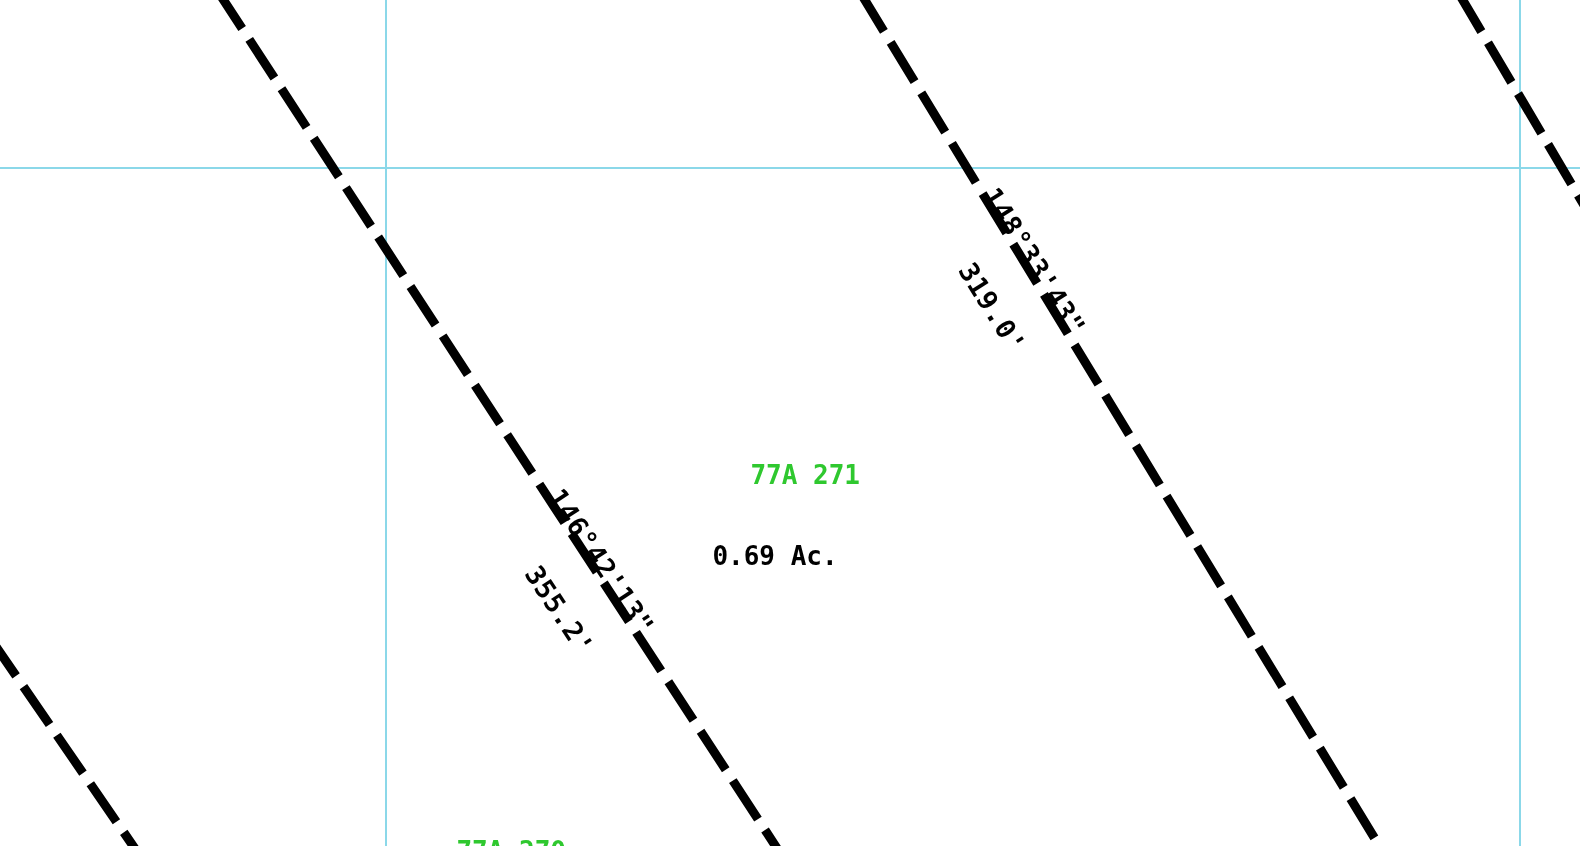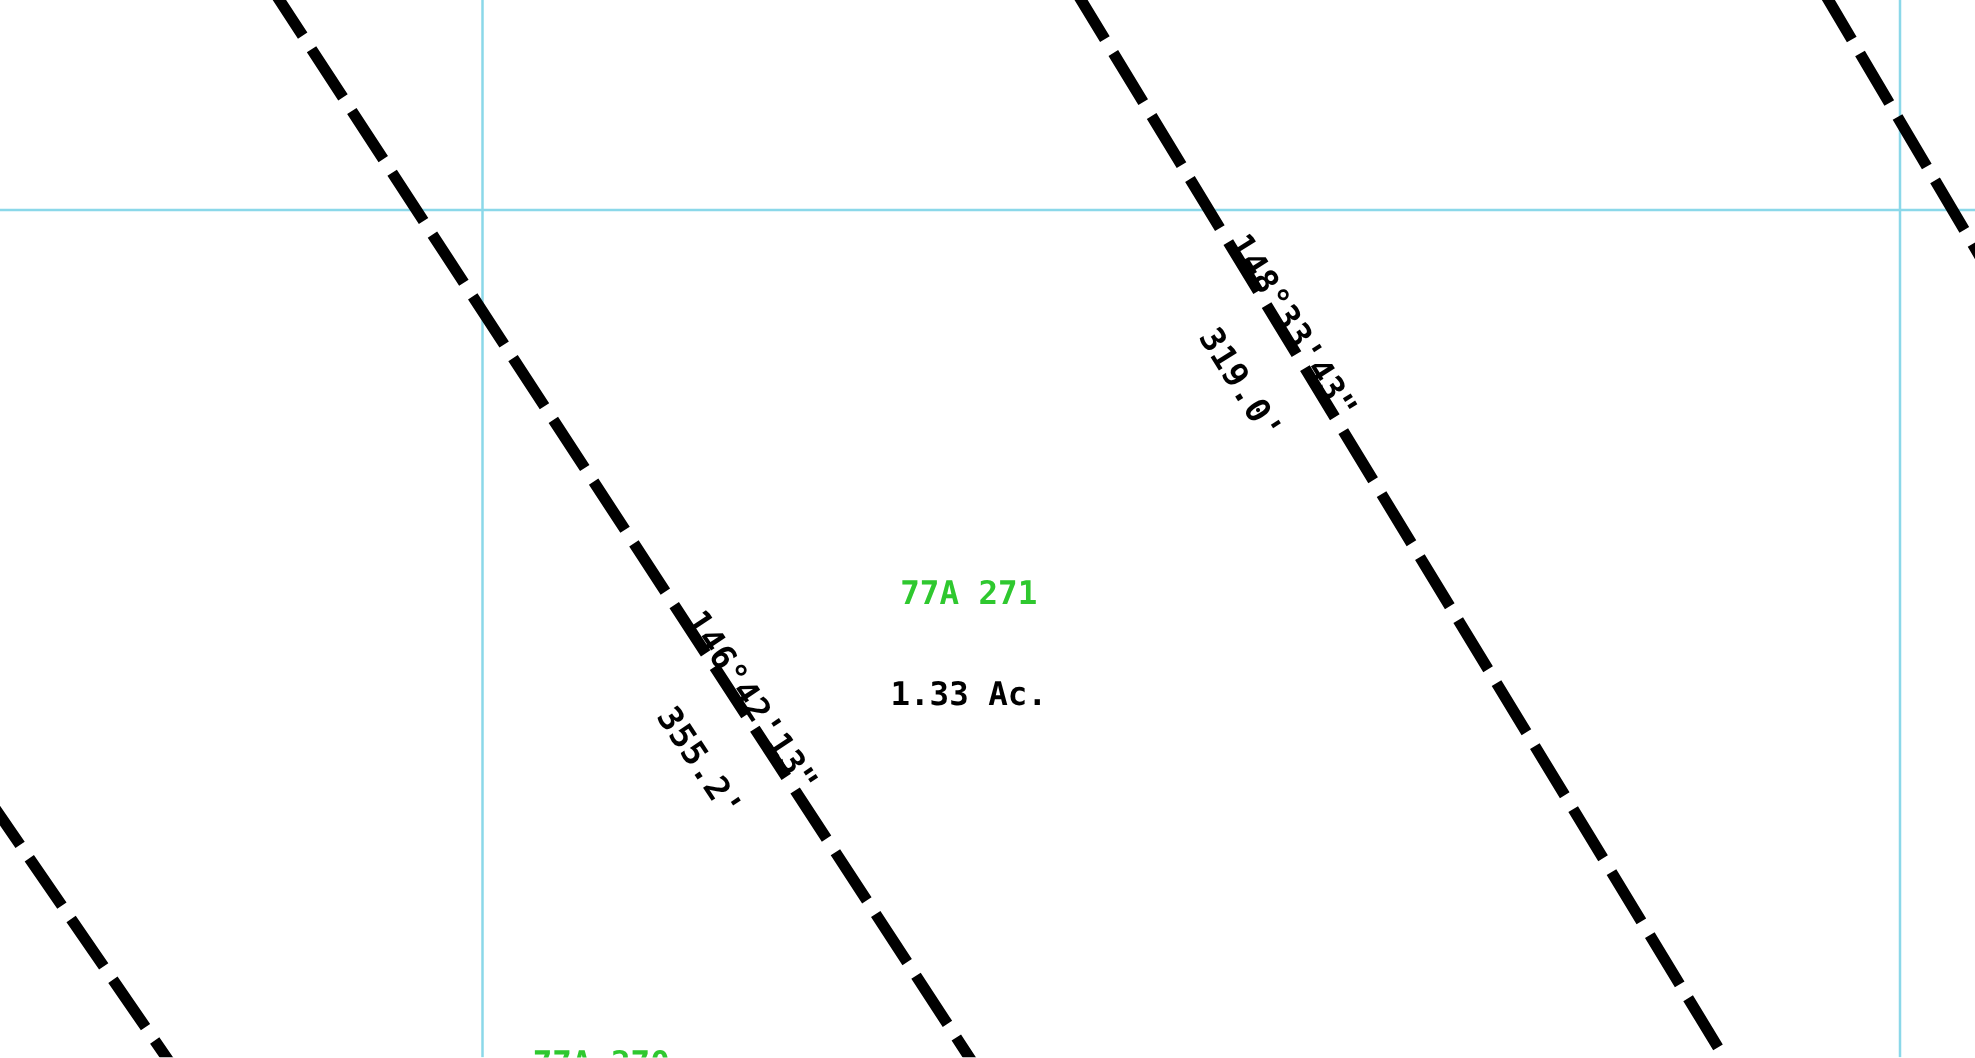--- a/index.html
+++ b/index.html
@@ -44,21 +44,21 @@
   
   .parcel-label {
     position: absolute;
     width: 170px;
     text-align: center;
     font-weight: bold;
     font-size: 26px;
     line-height: 27px;
     white-space: pre;
   }
-  .parcel-id   { color: #2fc82f; }
+  .parcel-id   { color: #2fc82f; text-align: right; }
   .parcel-area { color: #000000; }
   #parcel-0 { left: 690px; top: 408px; }
   #parcel-1 { left: 396px; top: 784px; }
 </style>
 </head>
 <body>
 
 <div class="stage">
 
   <svg class="map-canvas" viewBox="0 0 1580 846" xmlns="http://www.w3.org/2000/svg">
@@ -74,21 +74,21 @@
   <div class="rot-label rot-58" id="bearing-0" style="color: rgb(0, 0, 0);">148°33'43"</div>
 
   <div class="rot-label rot-58" id="distance-0" style="color: rgb(0, 0, 0);">319.0'</div>
 
   <div class="rot-label rot-56" id="bearing-1" style="color: rgb(0, 0, 0);">146°42'13"</div>
 
   <div class="rot-label rot-56" id="distance-1" style="color: rgb(0, 0, 0);">355.2'</div>
 
   <div class="parcel-label" id="parcel-0">
     <div class="parcel-id" style="color: rgb(47, 200, 47);">77A 271</div>
-    <div class="parcel-area" style="color: rgb(0, 0, 0);">1.33 Ac.</div>
+    <div class="parcel-area" style="color: rgb(0, 0, 0);">0.69 Ac.</div>
   </div>
 
   <div class="parcel-label" id="parcel-1">
     <div class="parcel-id" style="color: rgb(47, 200, 47);">77A 270</div>
     
   </div>
 
 </div>
 
 </body></html>

